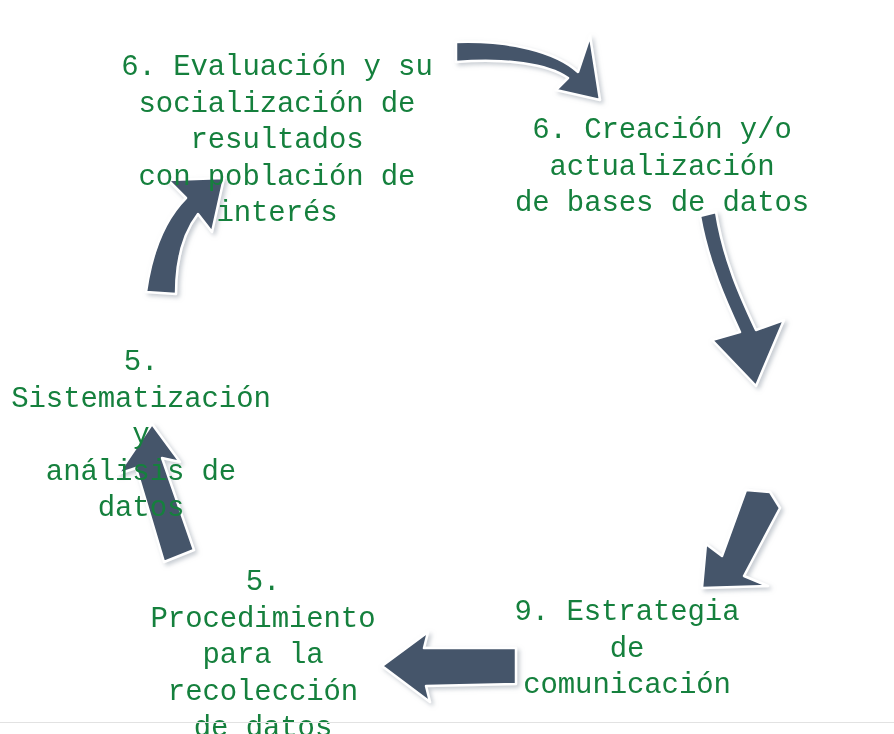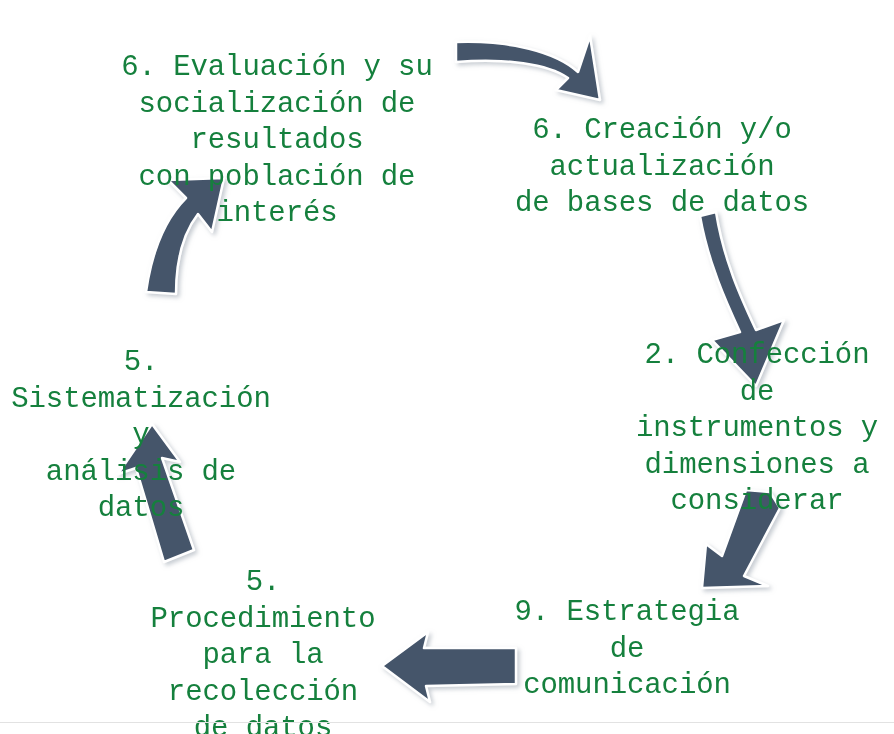--- a/index.html
+++ b/index.html
@@ -135,24 +135,20 @@
                L 212,232
                L 198,214
                C 184,232 176,258 176,294
                Z" fill="#44546A" stroke="#ffffff" stroke-width="2.5" stroke-linejoin="round"></path>
     </g>
   </svg>
 
   <div class="node-label" id="node-1">6. Creación y/o actualización
 de bases de datos</div>
 
-  <div class="node-label" id="node-2">2. Confección de
-instrumentos y
-dimensiones a
-considerar</div>
 
   <div class="node-label" id="node-3">9. Estrategia de
 comunicación</div>
 
   <div class="node-label" id="node-4">5. Procedimiento
 para la recolección
 de datos</div>
 
   <div class="node-label" id="node-5">5. Sistematización y
 análisis de datos</div>

